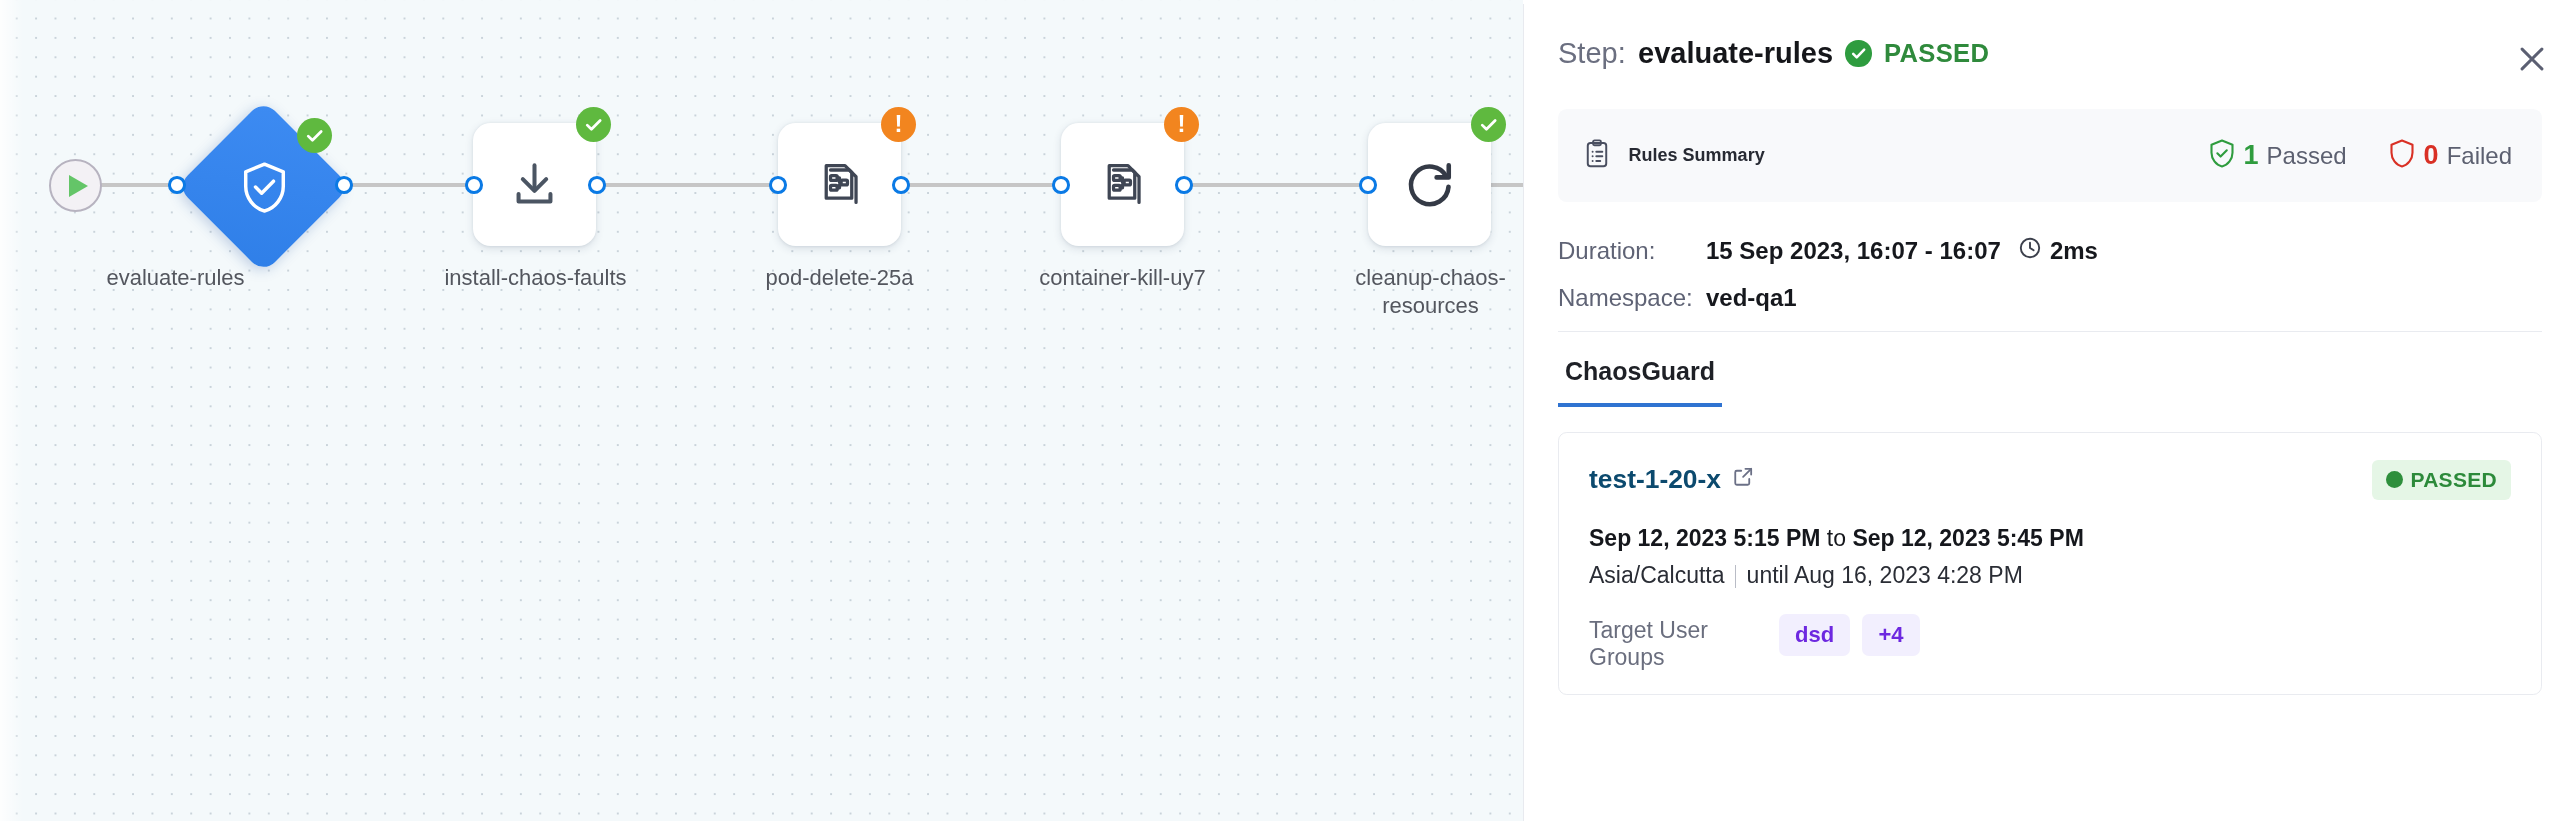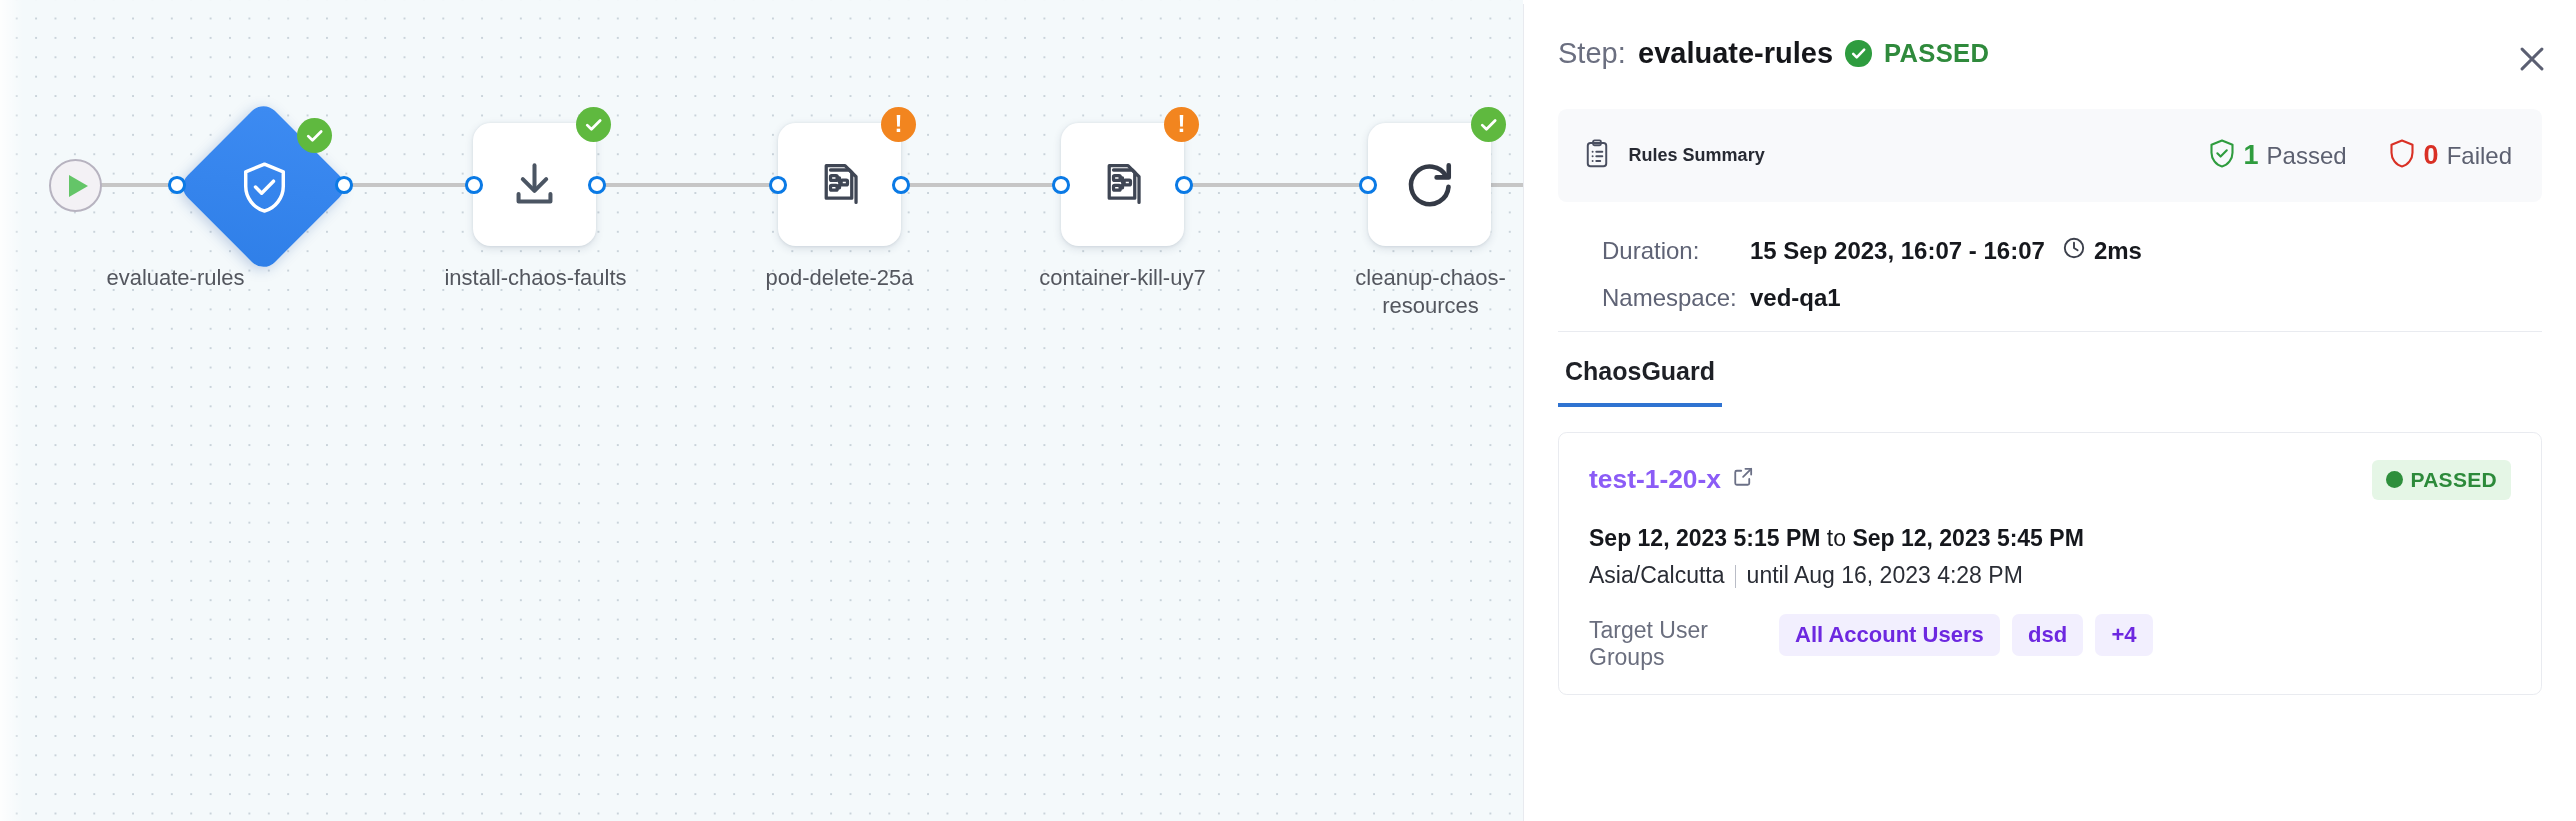--- a/index.html
+++ b/index.html
@@ -148,21 +148,21 @@
   .rs-right { margin-left: auto; display: flex; align-items: center; gap: 41px; }
   .rs-stat { display: flex; align-items: center; gap: 8px; }
   .rs-num { font-size: 27px; font-weight: 700; }
   .rs-num.pass { color: #2f9c3e; }
   .rs-num.fail { color: #d93025; }
   .rs-cap { font-size: 24px; color: #5c6070; }
 
   
   .meta { margin: 34px 34px 0 34px; }
   .meta-row { display: flex; align-items: center; margin-bottom: 17.6px; }
-  .meta-key { width: 148px; font-size: 24px; color: #5f6375; margin-left: 44px; }
+  .meta-key { width: 148px; font-size: 24px; color: #5f6375; }
   .meta-val {
     font-size: 24px; color: #16181d; font-weight: 600;
     display: flex; align-items: center; gap: 17px;
   }
   .dur-extra { display: inline-flex; align-items: center; gap: 8px; }
 
   .divider { margin-top: 19.4px; height: 0.9px; background: #e9ebf0; }
 
   
   .tabs { padding: 0 34px; display: flex; position: relative; }
@@ -179,21 +179,21 @@
 
   
   .card {
     margin: 25px 34px 0 34px;
     border: 0.9px solid #e9ebf0; border-radius: 8.8px;
     padding: 26.4px 30px 23px 30px;
     background: #fff;
   }
   .card-head { display: flex; align-items: center; }
   .card-title {
-    font-size: 26.4px; font-weight: 700; color: #8b5cf6;
+    font-size: 26.4px; font-weight: 700; color: #0c4a6e;
     display: flex; align-items: center; gap: 10.6px;
   }
   .pill {
     margin-left: auto;
     background: #e5f6e6; color: #2c8a3a;
     border-radius: 6.2px; padding: 8px 14px;
     font-size: 21px; font-weight: 700; letter-spacing: 0.3px;
     display: flex; align-items: center; gap: 7px;
   }
   .pill .dot { width: 17px; height: 17px; border-radius: 50%; background: #2e8f3c; }
@@ -420,21 +420,20 @@
           <div class="sub">
             <span>Asia/Calcutta</span><span class="vbar"></span><span>until Aug 16, 2023 4:28 PM</span>
           </div>
         </div>
       </div>
 
       <div class="crow">
         <div class="ckey">Target User Groups</div>
         <div class="cval">
           <div class="chips">
-            <span class="chip">All Account Users</span>
             <span class="chip">dsd</span>
             <span class="chip">+4</span>
           </div>
         </div>
       </div>
     </div>
 
   </div>
 </div>
 

